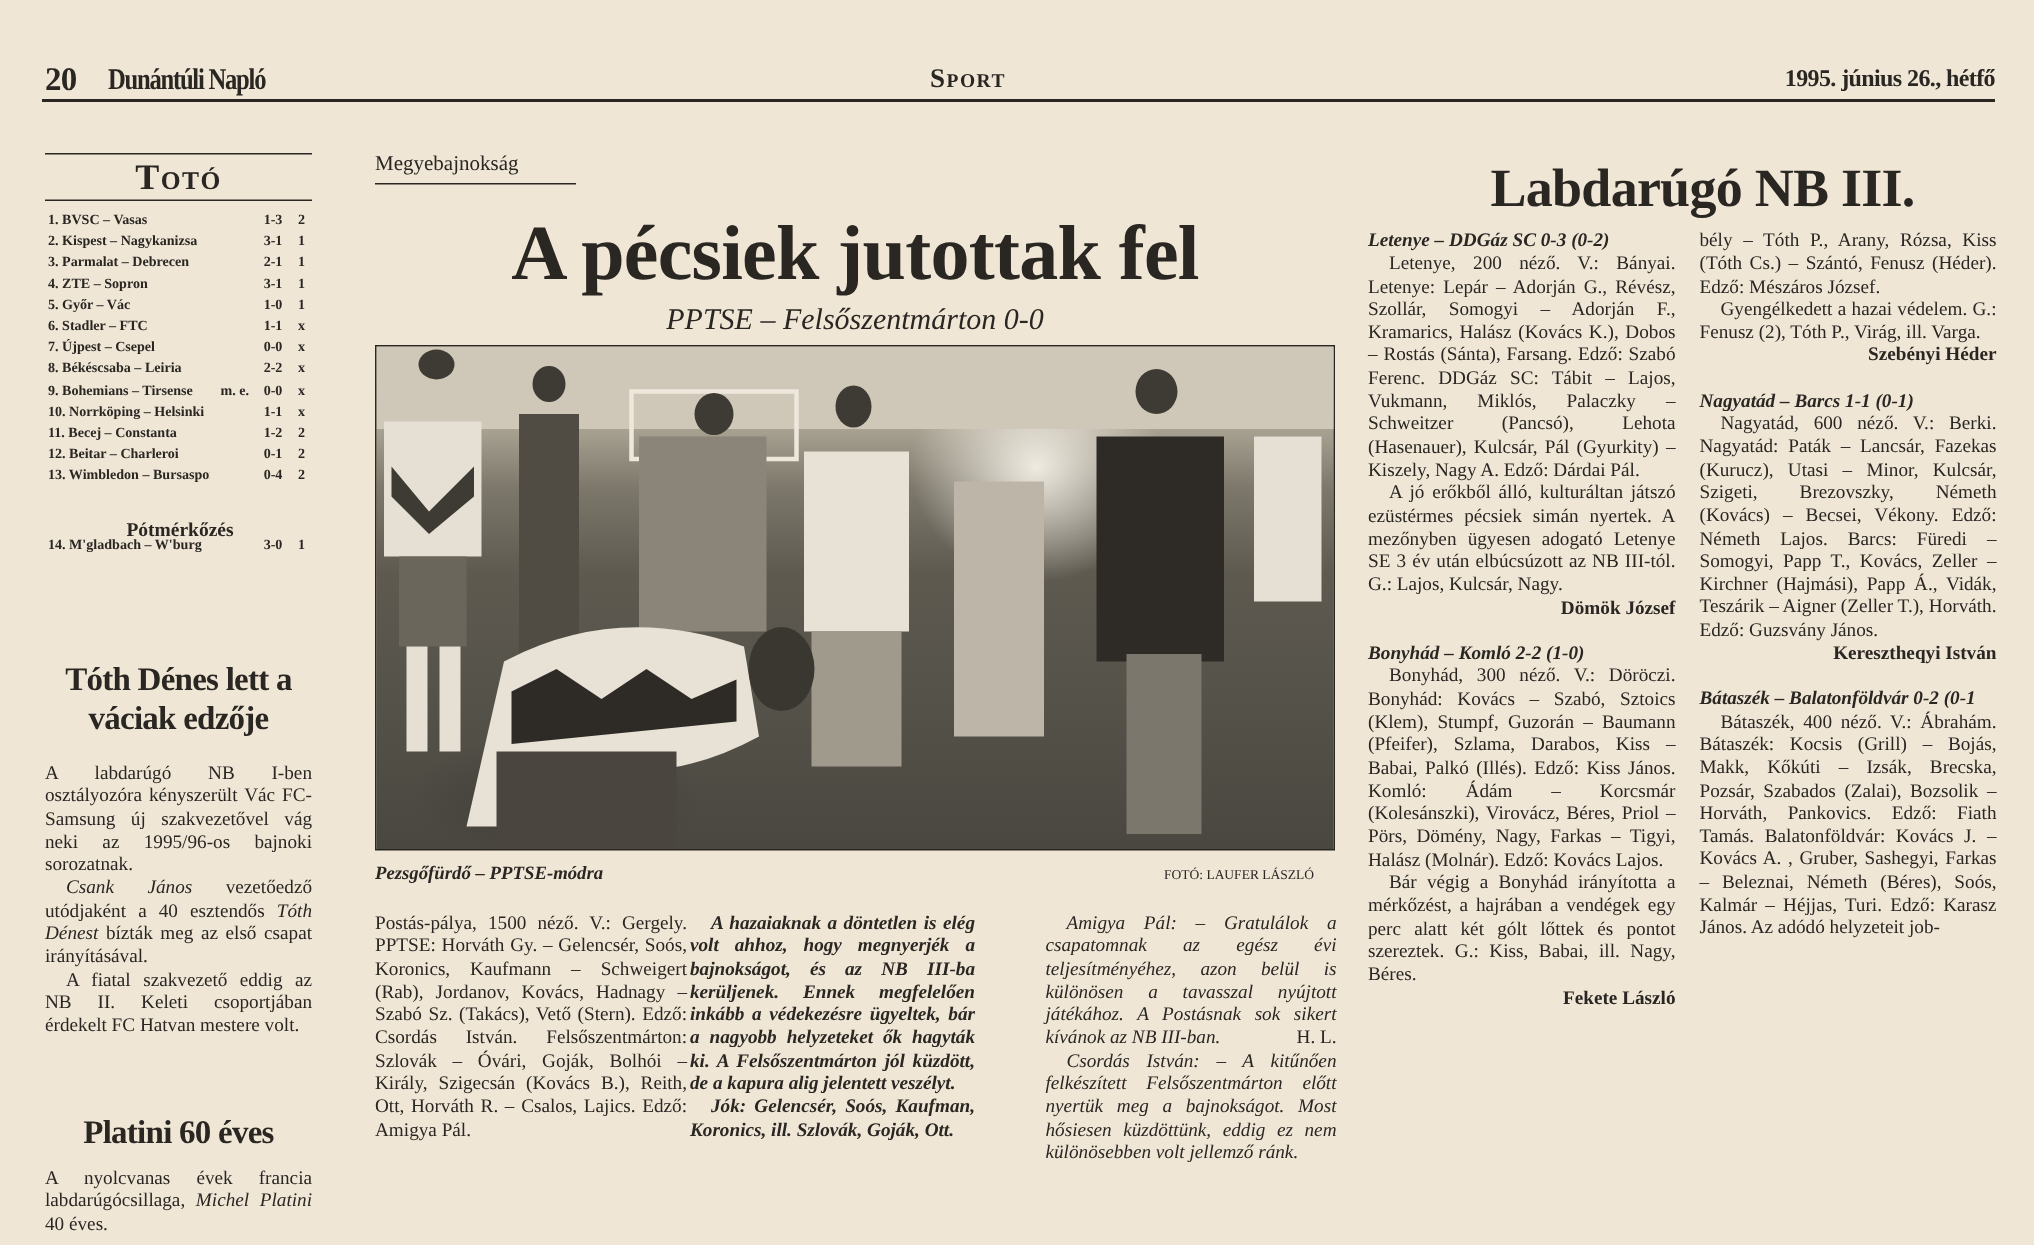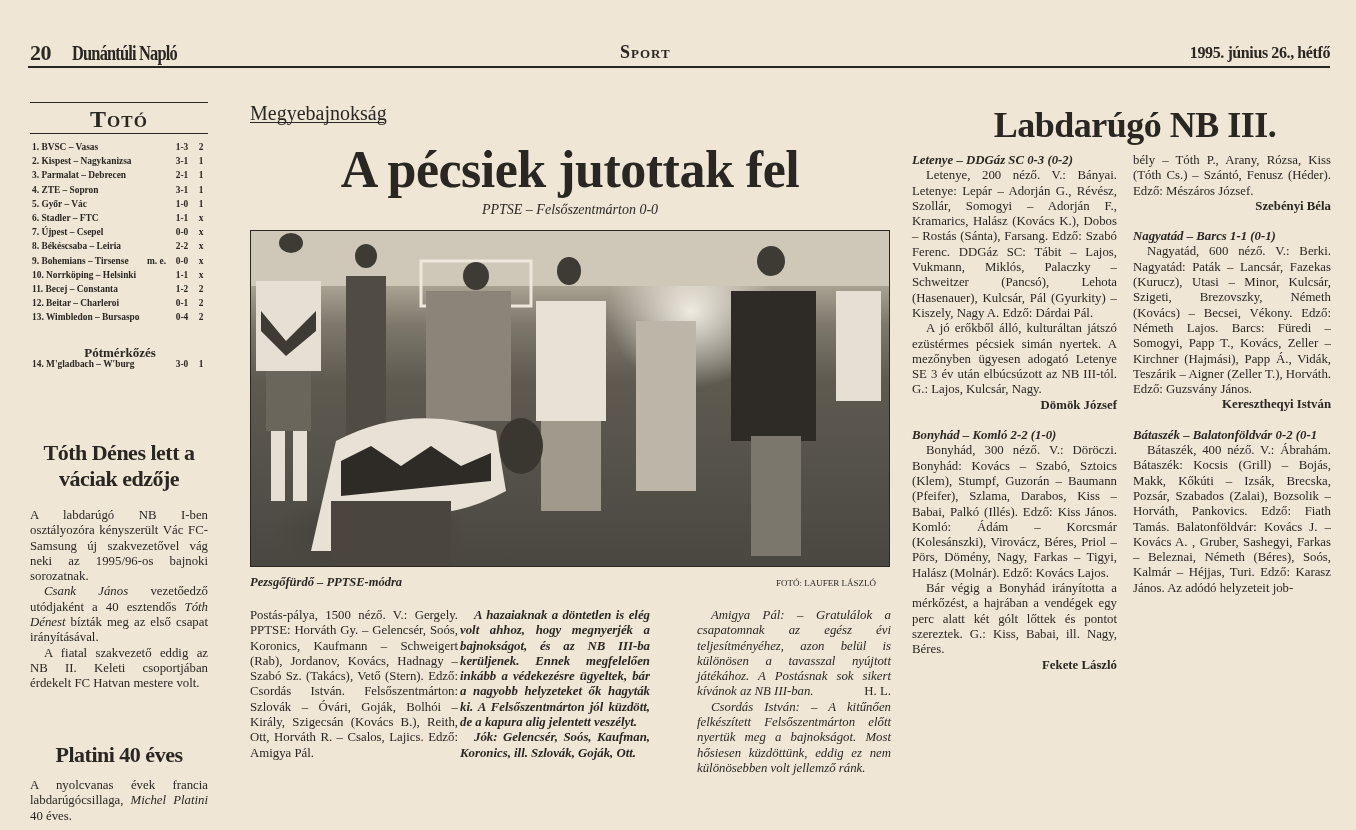--- a/index.html
+++ b/index.html
@@ -32,24 +32,24 @@
 
   .h-left { left:30px; width:178px; text-align:center; font-weight:bold; line-height:26px; font-size:22px; letter-spacing:-0.5px; }
   .body-text { font-size:12.8px; line-height:15.3px; text-align:justify; hyphens:auto; }
   .body-text p { margin:0; text-indent:14px; }
   .body-text p.noind { text-indent:0; }
   .it { font-style:italic; }
   .b { font-weight:normal; }
   .bi { font-weight:bold; font-style:italic; }
 
   
-  .kicker { left:250px; top:102px; font-size:20px; }
+  .kicker { left:250px; top:102px; font-size:14px; }
   .kicker-line { left:250px; top:122px; width:134px; height:1px; background:#2a2622; }
   .headline { left:250px; top:140px; width:640px; text-align:center; font-size:52px; font-weight:bold; letter-spacing:-0.5px; line-height:60px; }
-  .subhead { left:250px; top:202px; width:640px; text-align:center; font-size:14px; font-style:italic; }
+  .subhead { left:250px; top:202px; width:640px; text-align:center; font-size:20px; font-style:italic; }
   .photo { left:250px; top:230px; width:640px; height:337px; border:1px solid #2a2622; box-sizing:border-box; overflow:hidden;
     background:
       radial-gradient(ellipse 120px 110px at 440px 80px, rgba(245,240,230,0.95), rgba(245,240,230,0) 70%),
       radial-gradient(ellipse 140px 60px at 120px 300px, rgba(40,40,35,0.35), rgba(0,0,0,0) 70%),
       linear-gradient(180deg, #d8d2c4 0%, #b9b2a2 12%, #7d786b 28%, #5e5a50 45%, #55524a 70%, #4a4740 100%);
   }
   .caption { left:250px; top:575px; font-size:12.5px; font-weight:bold; font-style:italic; }
   .credit { left:776px; top:578px; font-size:9px; }
 
   
@@ -160,21 +160,21 @@
   </div>
 </div>
 
 <div class="abs h-left" style="top:440px;">Tóth Dénes lett a váciak edzője</div>
 <div class="abs body-text" style="left:30px; top:508px; width:178px;">
   <p class="noind">A labdarúgó NB I-ben osztályozóra kényszerült Vác FC-Samsung új szakvezetővel vág neki az 1995/96-os bajnoki sorozatnak.</p>
   <p><span class="it">Csank János</span><span> vezetőedző utódjaként a 40 esztendős </span><span class="it">Tóth Dénest</span><span> bízták meg az első csapat irányításával.</span></p>
   <p>A fiatal szakvezető eddig az NB II. Keleti csoportjában érdekelt FC Hatvan mestere volt.</p>
 </div>
 
-<div class="abs h-left" style="top:742px;">Platini 40 éves</div>
+<div class="abs h-left" style="top:742px;">Platini 60 éves</div>
 <div class="abs body-text" style="left:30px; top:778px; width:178px;">
   <p class="noind"><span>A nyolcvanas évek francia labdarúgócsillaga, </span><span class="it">Michel Platini</span><span> 40 éves.</span></p>
 </div>
 
 <div class="abs kicker">Megyebajnokság</div>
 <div class="abs kicker-line"></div>
 <div class="abs headline">A pécsiek jutottak fel</div>
 <div class="abs subhead">PPTSE – Felsőszentmárton 0-0</div>
 <div class="abs photo">
   <svg width="640" height="337" viewBox="0 0 640 337">
@@ -230,21 +230,22 @@
   <div class="author">Dömök József</div>
   <div style="height:15px"></div>
   <div class="mhdr">Bonyhád – Komló 2-2 (1-0)</div>
   <p><span>Bonyhád, 300 néző. V.: Döröczi. </span><span class="b">Bonyhád:</span><span> Kovács – Szabó, Sztoics (Klem), Stumpf, Guzorán – Baumann (Pfeifer), Szlama, Darabos, Kiss – Babai, Palkó (Illés). Edző: Kiss János. </span><span class="b">Komló:</span><span> Ádám – Korcsmár (Kolesánszki), Virovácz, Béres, Priol – Pörs, Dömény, Nagy, Farkas – Tigyi, Halász (Molnár). Edző: Kovács Lajos.</span></p>
   <p>Bár végig a Bonyhád irányította a mérkőzést, a hajrában a vendégek egy perc alatt két gólt lőttek és pontot szereztek. G.: Kiss, Babai, ill. Nagy, Béres.</p>
   <div class="author">Fekete László</div>
 </div>
 
 <div class="col body-text" style="left:1133px; top:153px; width:198px;">
   <p class="noind">bély – Tóth P., Arany, Rózsa, Kiss (Tóth Cs.) – Szántó, Fenusz (Héder). Edző: Mészáros József.</p>
-  <div class="author">Szebényi Béla</div>
+  <p>Gyengélkedett a hazai védelem. G.: Fenusz (2), Tóth P., Virág, ill. Varga.</p>
+  <div class="author">Szebényi Héder</div>
   <div style="height:15px"></div>
   <div class="mhdr">Nagyatád – Barcs 1-1 (0-1)</div>
   <p><span>Nagyatád, 600 néző. V.: Berki. </span><span class="b">Nagyatád:</span><span> Paták – Lancsár, Fazekas (Kurucz), Utasi – Minor, Kulcsár, Szigeti, Brezovszky, Németh (Kovács) – Becsei, Vékony. Edző: Németh Lajos. </span><span class="b">Barcs:</span><span> Füredi – Somogyi, Papp T., Kovács, Zeller – Kirchner (Hajmási), Papp Á., Vidák, Teszárik – Aigner (Zeller T.), Horváth. Edző: Guzsvány János.</span></p>
   <div class="author">Keresztheqyi István</div>
   <div style="height:15px"></div>
   <div class="mhdr">Bátaszék – Balatonföldvár 0-2 (0-1</div>
   <p><span>Bátaszék, 400 néző. V.: Ábrahám. </span><span class="b">Bátaszék:</span><span> Kocsis (Grill) – Bojás, Makk, Kőkúti – Izsák, Brecska, Pozsár, Szabados (Zalai), Bozsolik – Horváth, Pankovics. Edző: Fiath Tamás. </span><span class="b">Balatonföldvár:</span><span> Kovács J. – Kovács A. , Gruber, Sashegyi, Farkas – Beleznai, Németh (Béres), Soós, Kalmár – Héjjas, Turi. Edző: Karasz János. Az adódó helyzeteit job-</span></p>
 </div>
 
 </body></html>

